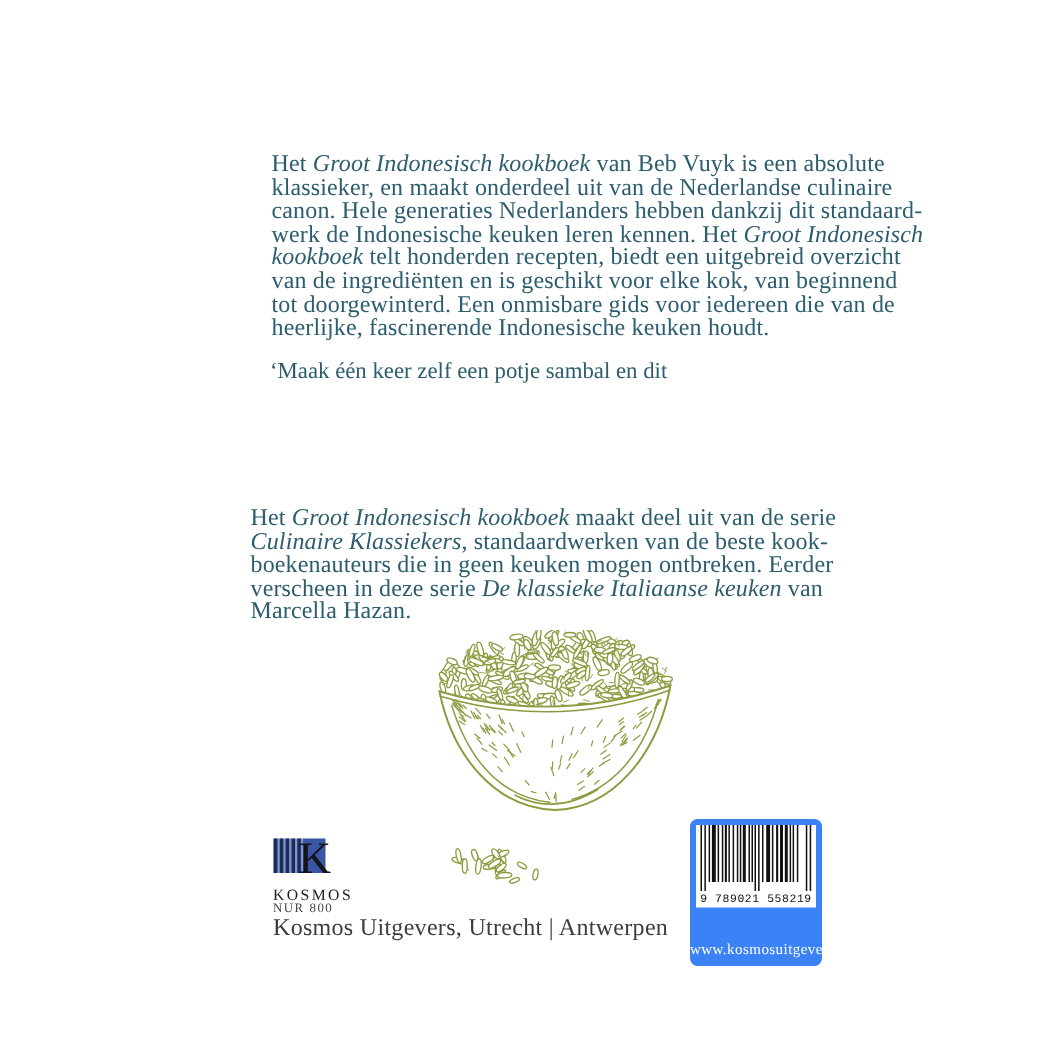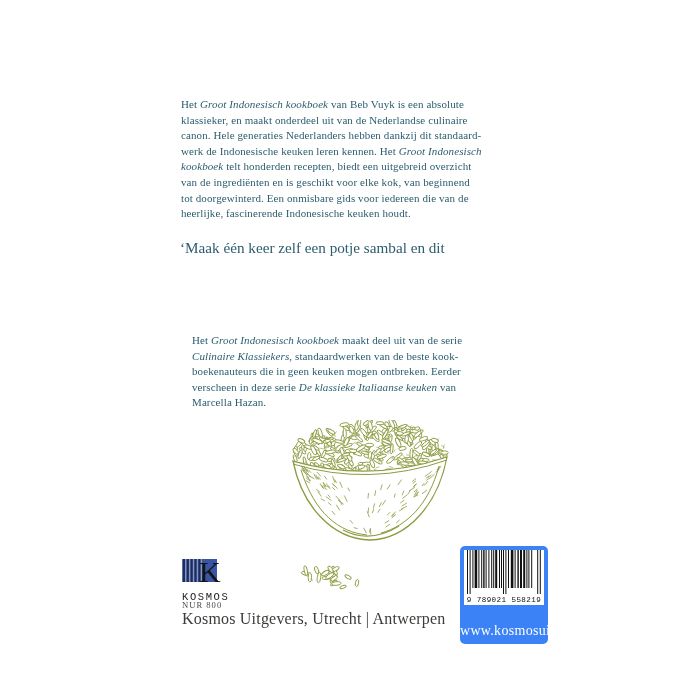--- a/index.html
+++ b/index.html
@@ -4,47 +4,47 @@
 <style>
   html,body{margin:0;padding:0;}
   body{
     width:700px;height:700px;position:relative;overflow:hidden;
     background:#ffffff;
     font-family:"Liberation Serif", serif;
   }
   .para{
     position:absolute;
     color:#2c5d6e;
-    font-size:11px;
+    font-size:16px;
     line-height:15.6px;
     letter-spacing:.1px;
     white-space:nowrap;
   }
   .para em{font-style:italic;}
   #para1{left:181px;top:86px;}
-  #para2{left:192px;top:322px;}
+  #para2{left:167px;top:322px;}
   .quote{
     position:absolute;left:180px;top:239px;
     color:#2c5d6e;
     font-size:15.2px;
     line-height:18.6px;
     white-space:nowrap;
   }
   .attribution{
     color:#ef6e5b;
     font-style:italic;
     font-size:14.6px;
     margin-top:3px;
   }
   .illus{position:absolute;}
   #bowl-illus{left:287px;top:420px;}
   #scatter-illus{left:291px;top:556px;}
   #logo-block{position:absolute;left:182px;top:558px;}
   .logo-wordmark{
-    font-family:Liberation Mono, monospace;
+    font-family:Liberation Serif, serif;
     font-size:10.5px;
     letter-spacing:1.6px;
     color:#1d1d1f;
     margin-top:3px;
   }
   #nur-line{
     position:absolute;left:182px;top:600px;
     font-size:8.6px;letter-spacing:1px;color:#4a4a44;
   }
   #imprint-line{
@@ -63,21 +63,21 @@
   .barcode-digits{
     position:absolute;left:0;bottom:1px;width:100%;
     text-align:center;
     font-family:"Liberation Mono", monospace;
     font-size:7.6px;letter-spacing:.4px;color:#111;
     white-space:nowrap;
   }
   .barcode-url{
     position:absolute;left:0;bottom:5px;width:100%;
     text-align:center;color:#ffffff;
-    font-size:14px;letter-spacing:.3px;
+    font-size:10px;letter-spacing:.3px;
     font-family:"Liberation Serif", serif;
   }
 </style>
 </head>
 <body>
 
 <div>
 
   <p id="para1" class="para"><span>Het </span><em>Groot Indonesisch kookboek</em><span> van Beb Vuyk is een absolute</span><br><span>klassieker, en maakt onderdeel uit van de Nederlandse culinaire</span><br><span>canon. Hele generaties Nederlanders hebben dankzij dit standaard-</span><br><span>werk de Indonesische keuken leren kennen. Het </span><em>Groot Indonesisch</em><br><em>kookboek</em><span> telt honderden recepten, biedt een uitgebreid overzicht</span><br><span>van de ingrediënten en is geschikt voor elke kok, van beginnend</span><br><span>tot doorgewinterd. Een onmisbare gids voor iedereen die van de</span><br><span>heerlijke, fascinerende Indonesische keuken houdt.</span></p>
 

